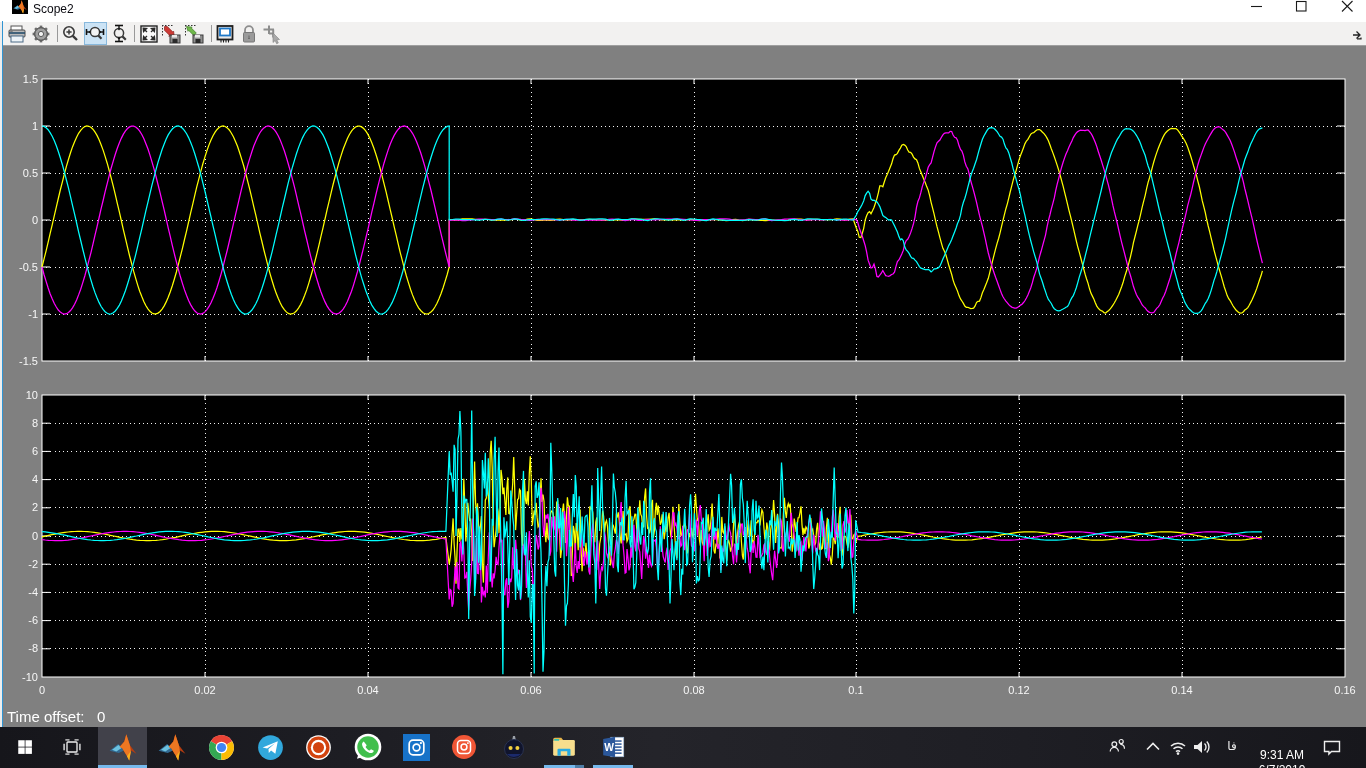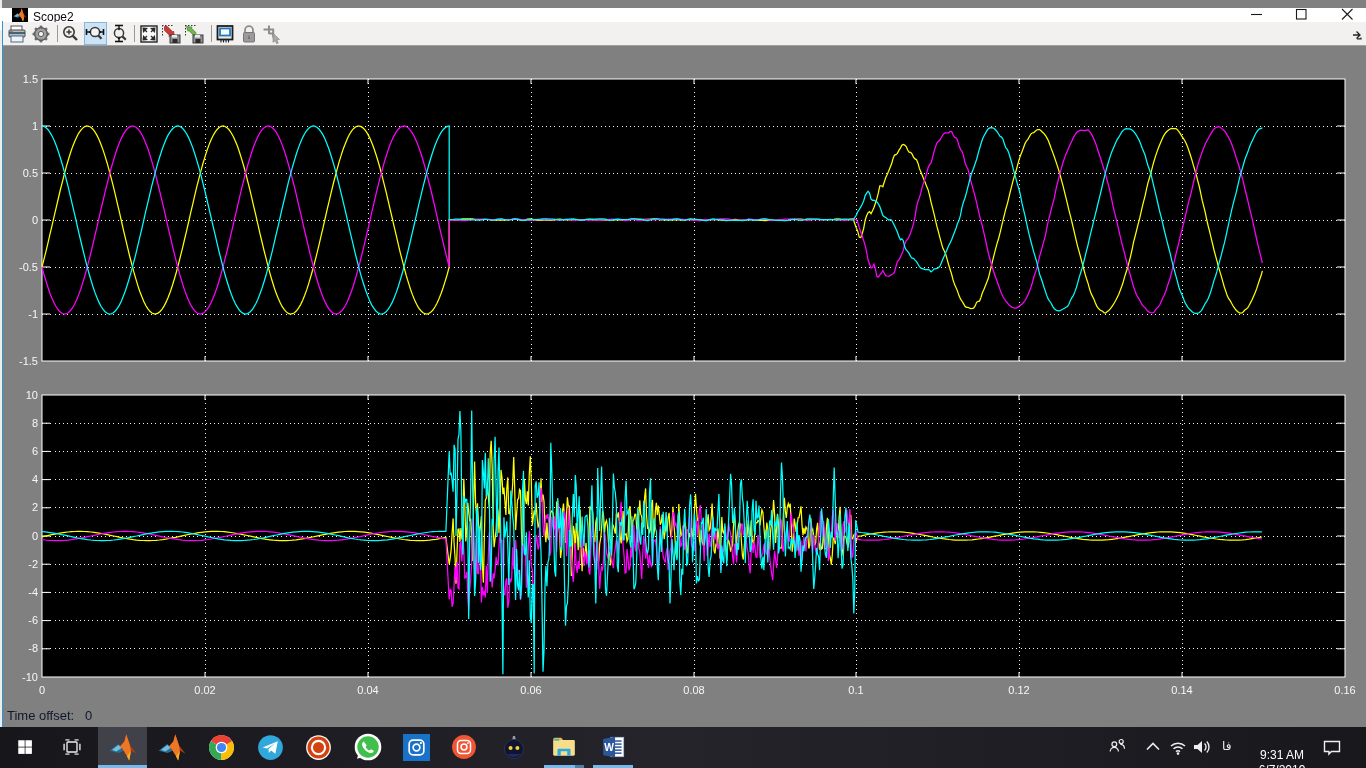--- a/index.html
+++ b/index.html
@@ -1,26 +1,26 @@
 <!DOCTYPE html>
 <html><head><meta charset="utf-8"><title>Scope2</title>
 <style>
 *{margin:0;padding:0;box-sizing:border-box}
 html,body{width:1366px;height:768px;overflow:hidden;background:#808080;font-family:"Liberation Sans",sans-serif}
-#titlebar{position:absolute;left:0;top:8px;width:1366px;height:22px;background:#ffffff}
+#titlebar{position:absolute;left:0;top:0;width:1366px;height:22px;background:#ffffff}
 #mlicon{position:absolute;left:12px;top:0;width:16px;height:14px;background:#000}
 #wtitle{position:absolute;left:33px;top:2px;font-size:12px;color:#0a0a10}
 #toolbar{position:absolute;left:3px;top:22px;width:1363px;height:24px;background:#f2f1f0;border-bottom:1px solid #9f9f9f}
 .ti{position:absolute;top:1px}
 .tsel{position:absolute;left:81px;top:0;width:23px;height:23px;background:#cbe3f5;border:1px solid #88b8dc}
 .tsep{position:absolute;top:3px;width:1px;height:17px;background:#999}
 #canvas{position:absolute;left:3px;top:47px;width:1363px;height:680px;background:#808080}
 #leftstrip{position:absolute;left:0;top:0;width:2px;height:727px;background:#ededed}
 #blueline{position:absolute;left:2px;top:21px;width:1px;height:706px;background:#3094d2}
-#timeoffset{position:absolute;left:7px;top:708px;color:#0f172a;font-size:13px}
+#timeoffset{position:absolute;left:7px;top:708px;color:#ffffff;font-size:15px}
 #taskbar{position:absolute;left:0;top:727px;width:1366px;height:41px;background:linear-gradient(90deg,#16161b 0%,#1d1d23 25%,#24242a 48%,#1e1e24 75%,#17171c 100%)}
 .tbi{position:absolute}
 #ovf{position:absolute;right:4px;top:8px}
 </style></head>
 <body>
 <div id="leftstrip"></div>
 <div id="titlebar">
   <div id="mlicon"><svg width="16" height="14" viewBox="-0.5 0.5 24 23">
         <g>
 <path d="M0.5 14.5 L7.5 9 L10.5 11.8 L14 7.5 L16 12.5 L8 16.5 Z" fill="#326a92"></path>
@@ -429,17 +429,17 @@
       </g>
 <circle cx="9" cy="14.6" r="1.3" fill="#eee"></circle>
     </svg>
     <svg class="tbi" style="left:1192px;top:10px" width="20" height="20" viewBox="0 0 20 20">
       <path d="M2 8 h3.5 L10 4 v12 L5.5 12 H2 Z" fill="#eee"></path>
 <g fill="none" stroke="#eee" stroke-width="1.4">
         <path d="M12.5 6.5 a4.8 4.8 0 0 1 0 7"></path>
         <path d="M14.8 4.5 a8 8 0 0 1 0 11"></path>
       </g>
     </svg>
-    <div style="position:absolute;left:1222px;top:12px;width:20px;color:#eee;font:12px 'Liberation Sans',sans-serif">فا</div>
+    <div style="position:absolute;left:1222px;top:12px;width:20px;text-align:center;color:#eee;font:12px 'Liberation Sans',sans-serif">فا</div>
     <div style="position:absolute;left:1248px;top:21px;width:68px;text-align:center;color:#fff;font:12px 'Liberation Sans',sans-serif;line-height:15px">9:31 AM<br>6/7/2019</div>
     <svg class="tbi" style="left:1322px;top:11px" width="20" height="18" viewBox="0 0 20 18">
       <path d="M2.5 3.5 h15 v10 h-8 l-2.6 2.6 v-2.6 h-4.4 Z" fill="none" stroke="#eee" stroke-width="1.4"></path>
     </svg>
   </div>
 </body></html>

